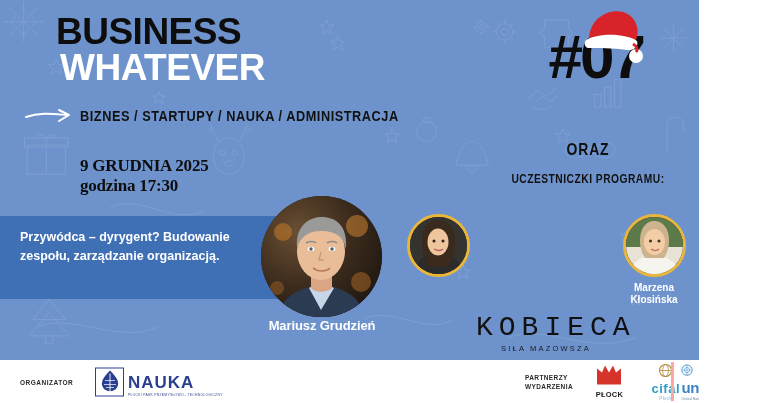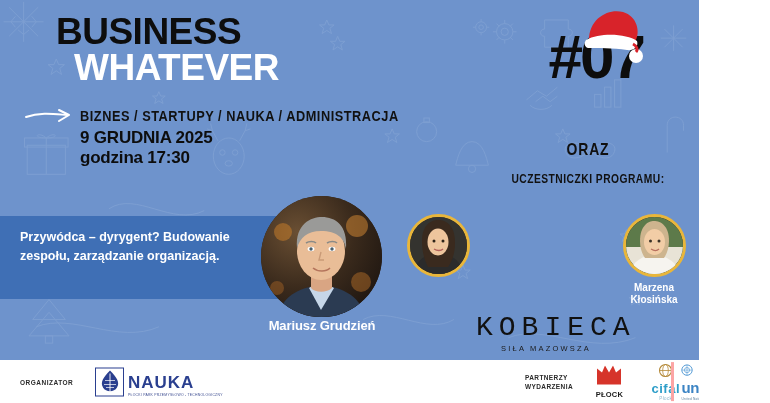--- a/index.html
+++ b/index.html
@@ -21,33 +21,33 @@
     pointer-events: none;
   }
   
   .title-block { position: absolute; left: 56px; top: 14px; }
   .t-business {
     font-size: 37px; font-weight: 800; letter-spacing: -0.5px;
     color: #0d0d0d; line-height: 0.98;
   }
   .t-whatever {
     font-size: 37px; font-weight: 800; letter-spacing: -0.5px;
-    color: #ffffff; line-height: 0.98; margin-left: 18px;
+    color: #ffffff; line-height: 0.98; margin-left: 4px;
   }
   .tagline-row {
     position: absolute; left: 24px; top: 108px;
     display: flex; align-items: center; gap: 8px;
   }
   .tagline {
     font-size: 14.5px; font-weight: 600; color: #111;
     letter-spacing: 0.6px; transform: scaleX(0.88); transform-origin: left center;
   }
   .arrow-svg { display:block; }
   
-  .date-block { position: absolute; left: 80px; top: 128px; }
+  .date-block { position: absolute; left: 80px; top: 156px; font-family: Liberation Serif, serif; }
   .date-line {
     font-size: 17px; font-weight: 800; color: #0d0d0d; line-height: 1.18;
     letter-spacing: -0.2px;
   }
   
   .band {
     position: absolute; left: 0; top: 216px; width: 295px; height: 83px;
     background: #3f6fb5;
   }
   .band-text {

